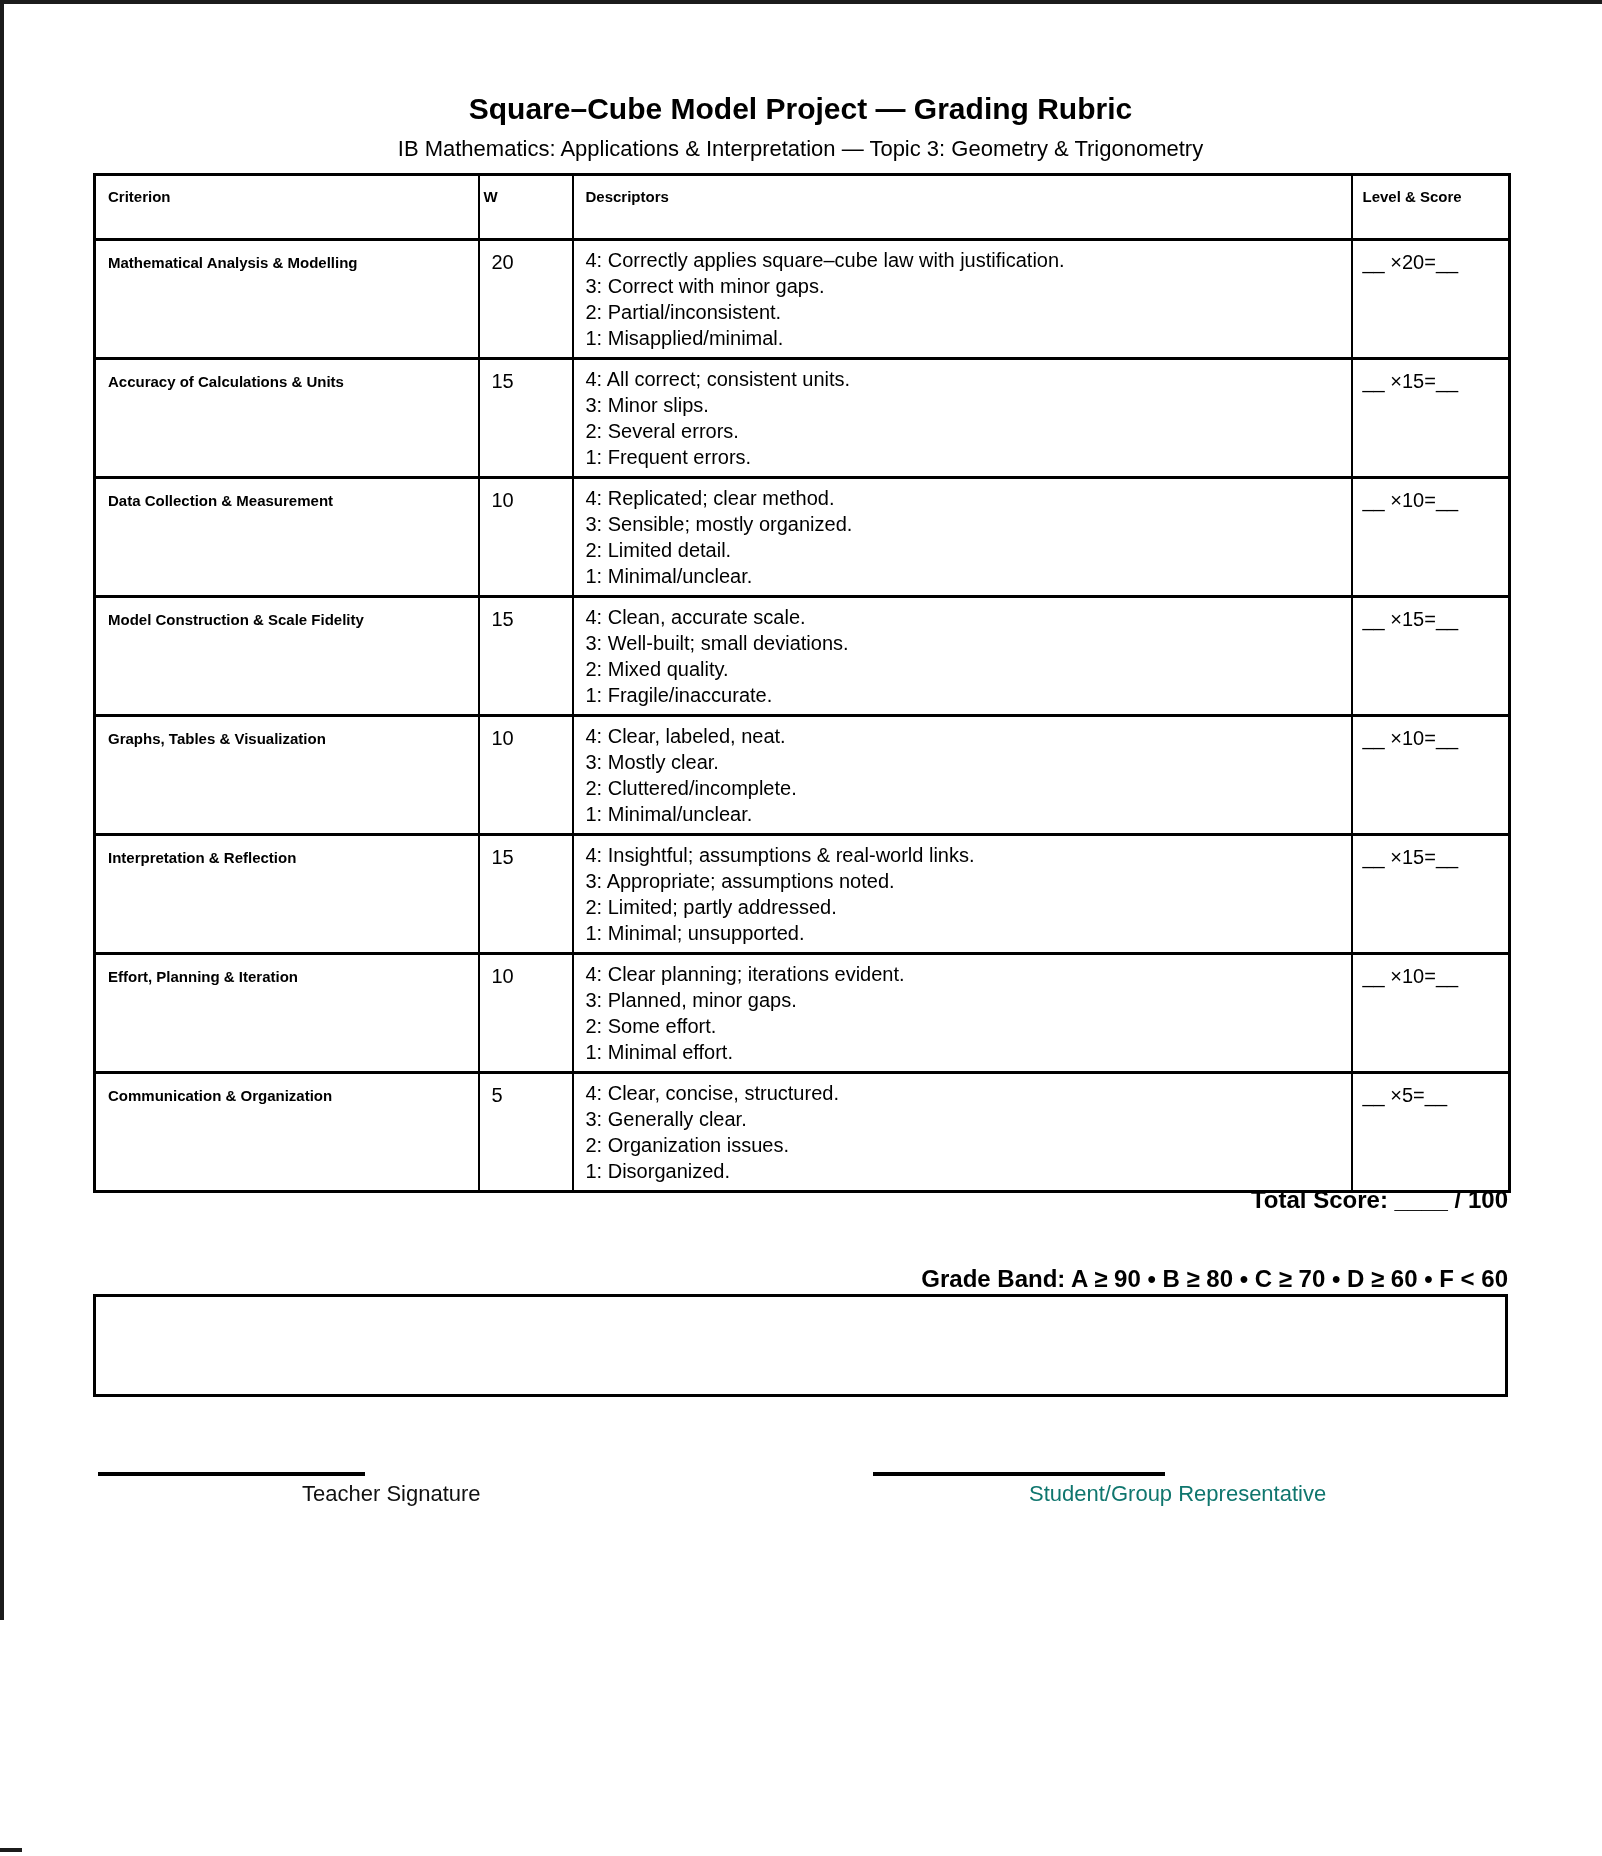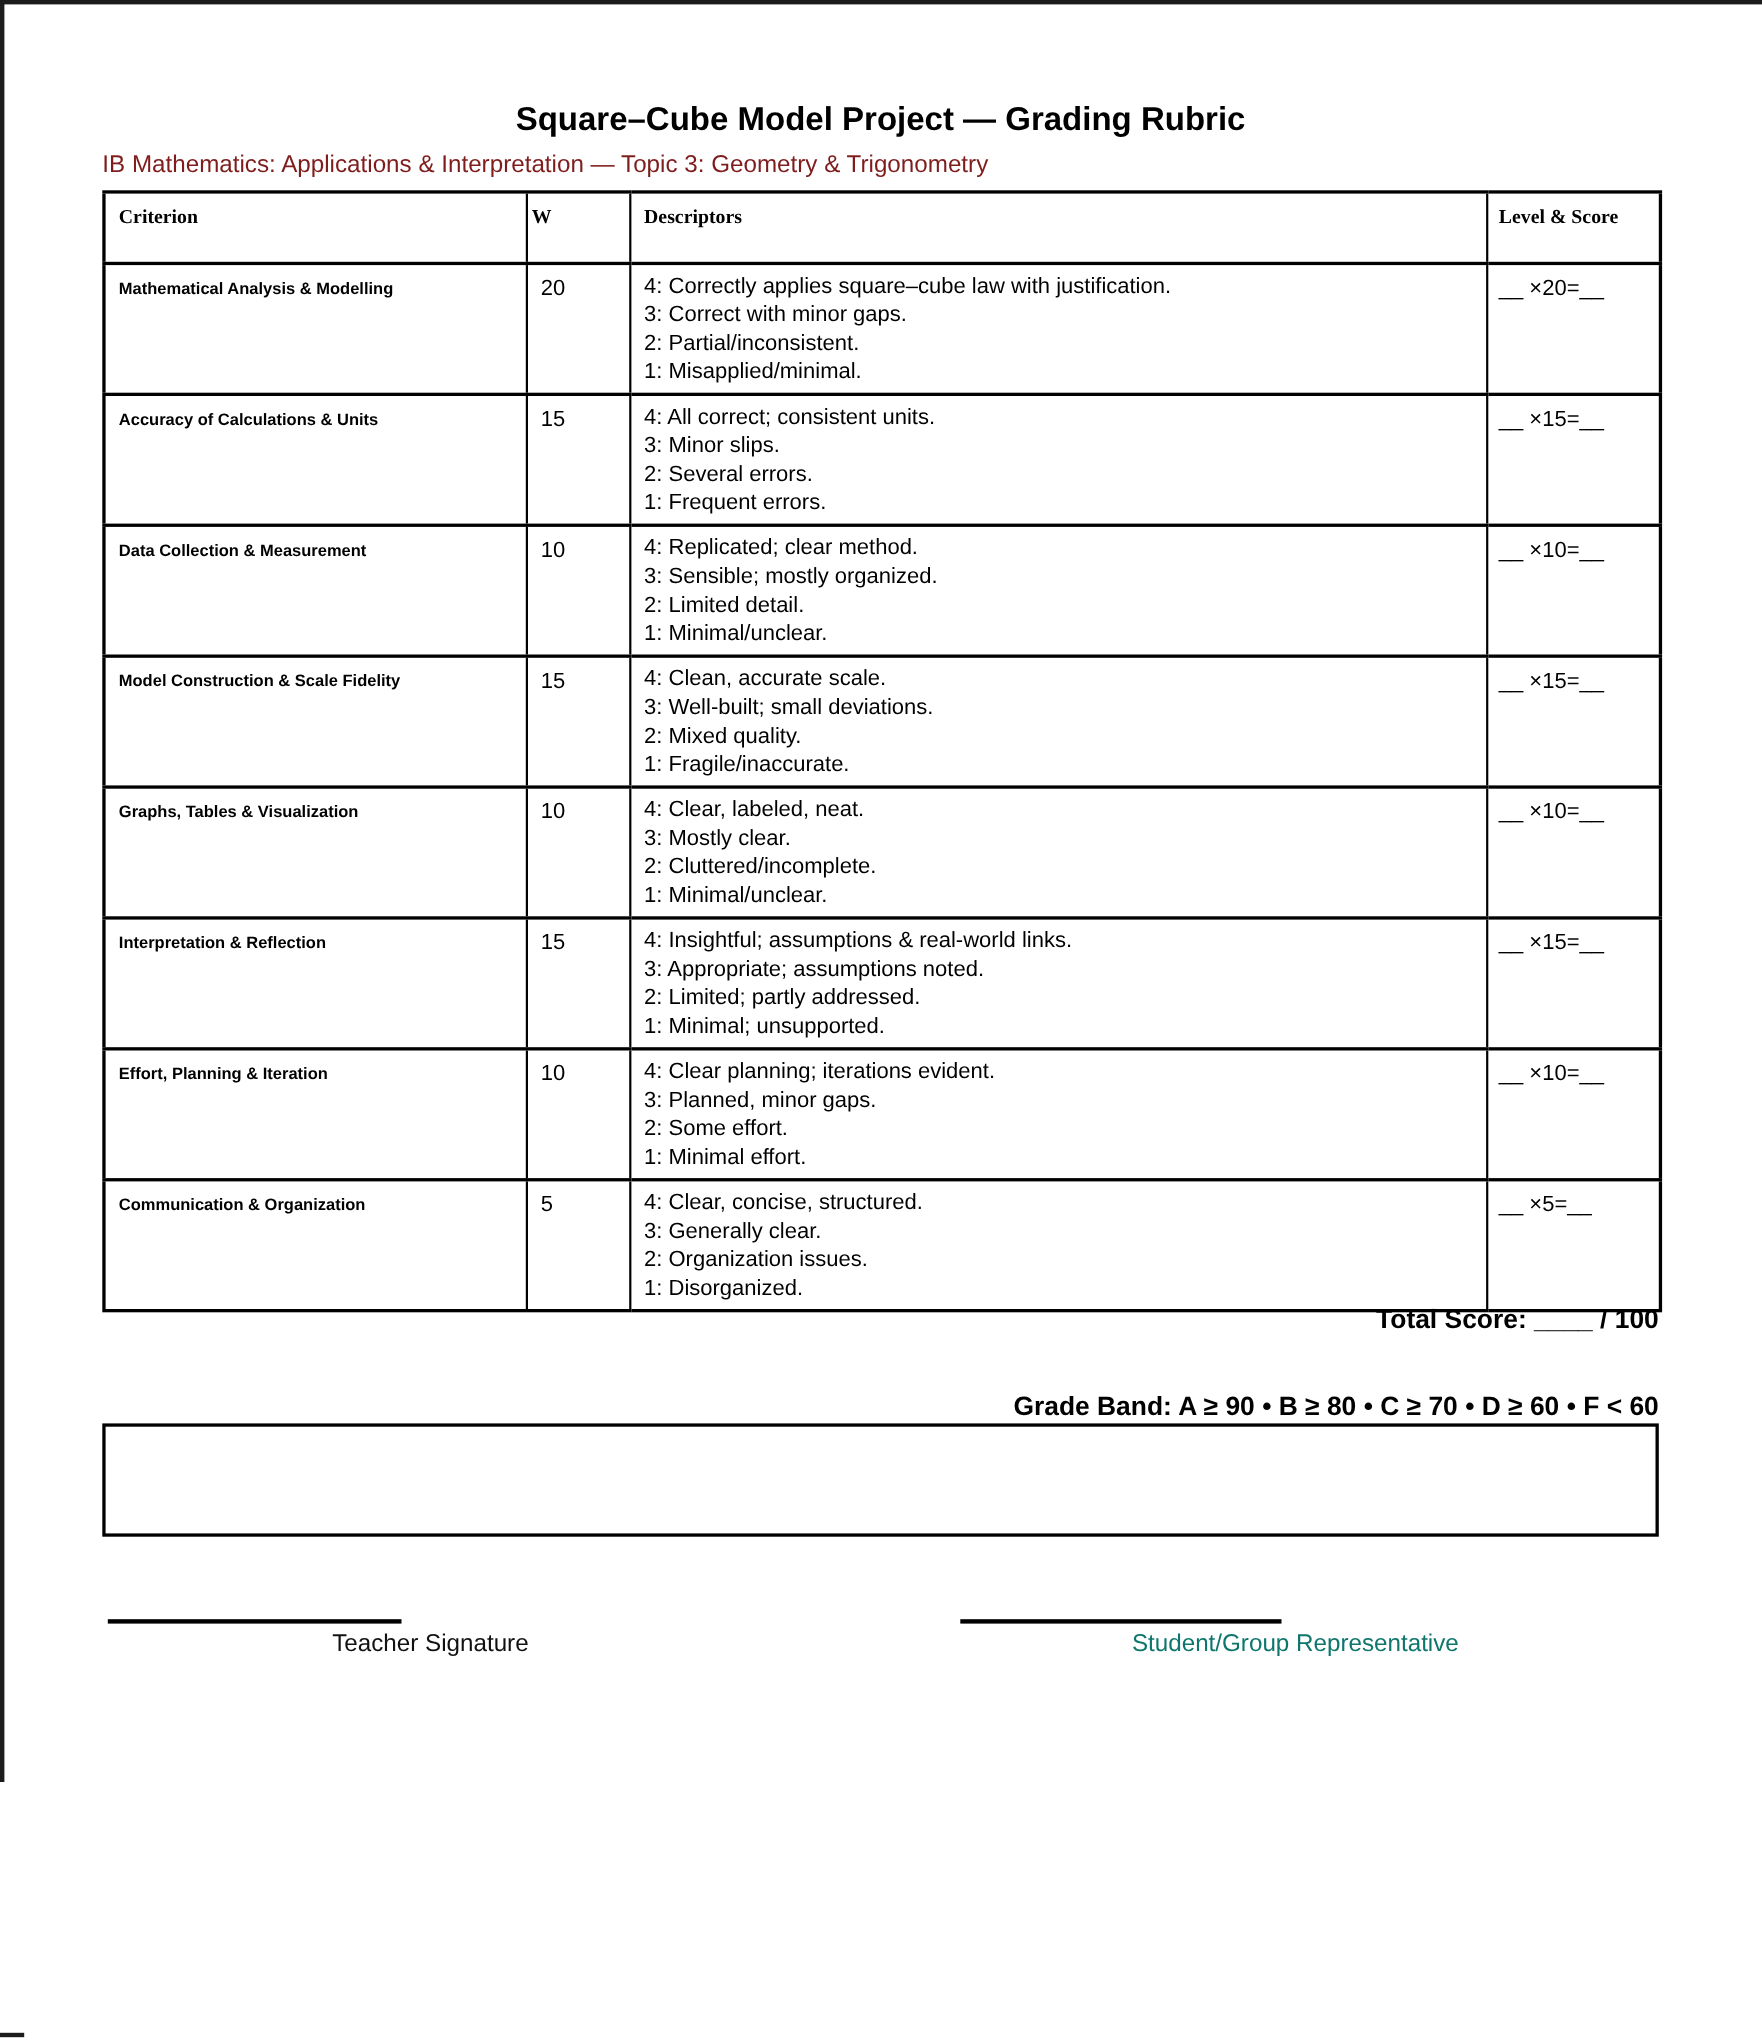--- a/index.html
+++ b/index.html
@@ -17,36 +17,36 @@
   .page-border-mark { position: absolute; top: 1848px; left: 0; width: 22px; height: 4px; background: #1c1c1c; }
 
   .content { position: absolute; left: 93px; top: 0; width: 1415px; height: 1428px; }
 
   .doc-title {
     position: absolute; top: 92px; left: 0; width: 100%;
     text-align: center; font-size: 30px; font-weight: bold; color: #000;
   }
   .doc-subtitle {
     position: absolute; top: 136px; left: 0; width: 100%;
-    font-size: 22px; color: #7f1d1d;
+    text-align: center; font-size: 22px; color: #000000;
   }
 
   table.rubric {
     position: absolute; top: 173px; left: 0;
     width: 1415px; table-layout: fixed; border-collapse: collapse;
     border: 3px solid #000;
   }
   table.rubric th, table.rubric td {
     border: 2px solid #000;
     border-top-width: 3px; border-bottom-width: 3px;
     vertical-align: top; text-align: left;
   }
   table.rubric thead tr { height: 65px; }
   table.rubric tbody tr { height: 115px; }
-  th { font-size: 18px; font-weight: bold; padding: 8px 12px; line-height: 26px; font-family: Liberation Serif, serif; }
+  th { font-size: 15px; font-weight: bold; padding: 8px 12px; line-height: 26px; }
   th.col-w { text-align: center; padding: 8px 4px; }
   th.col-level { text-align: center; padding: 8px 10px; }
   td { font-size: 20px; line-height: 26px; padding: 6px 12px; }
   td.cell-criterion { font-weight: bold; font-size: 15px; line-height: 27px; padding-top: 8px; }
   td.cell-weight { font-size: 20px; padding-top: 8px; }
   td.cell-score { font-size: 20px; padding: 8px 8px 0 10px; white-space: nowrap; }
   .descriptor-line { white-space: nowrap; overflow: visible; }
 
   .total-score {
     position: absolute; top: 1186px; right: 0; width: 100%;

